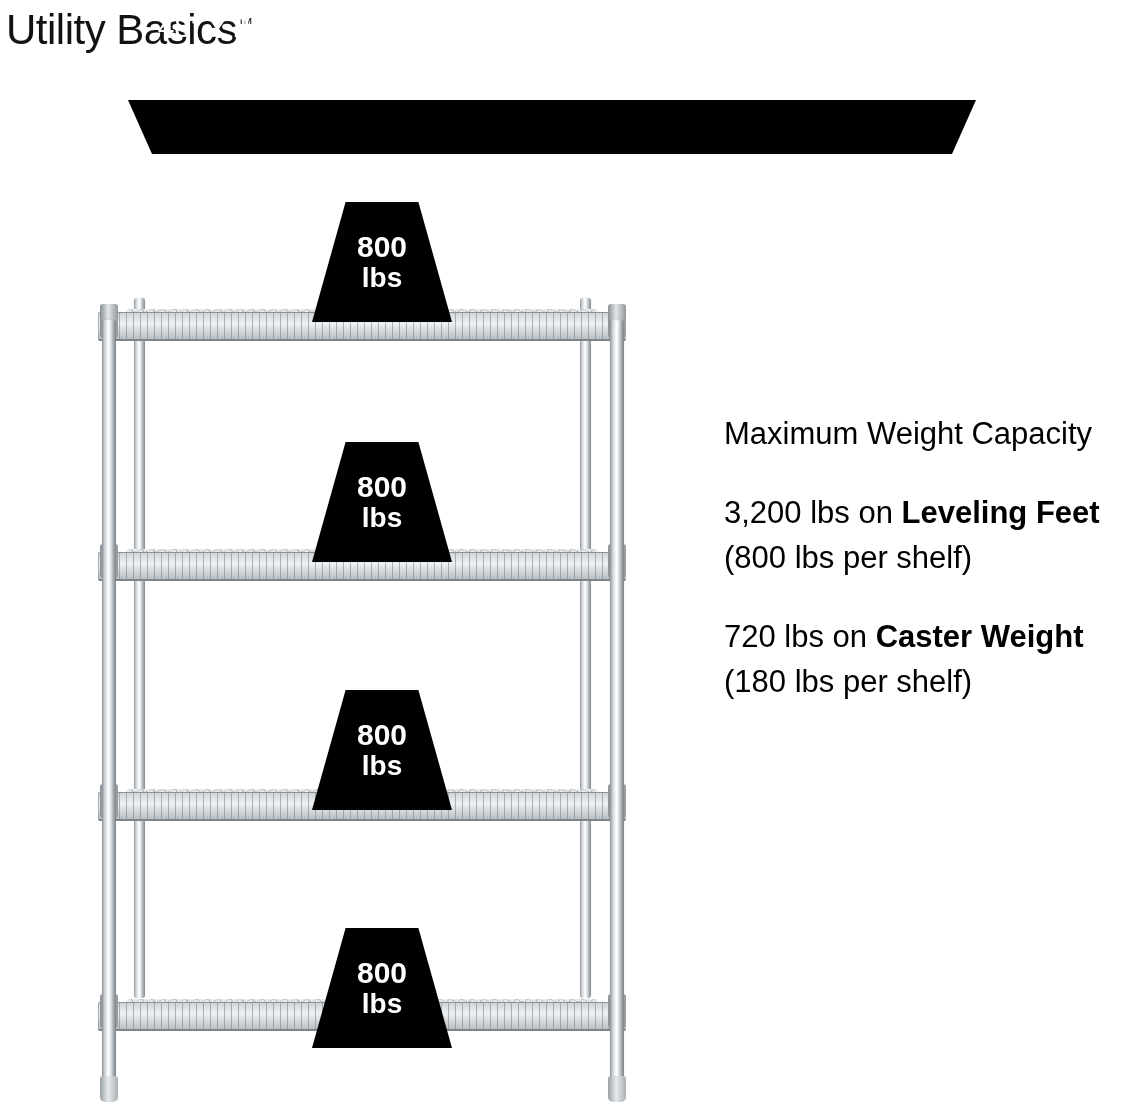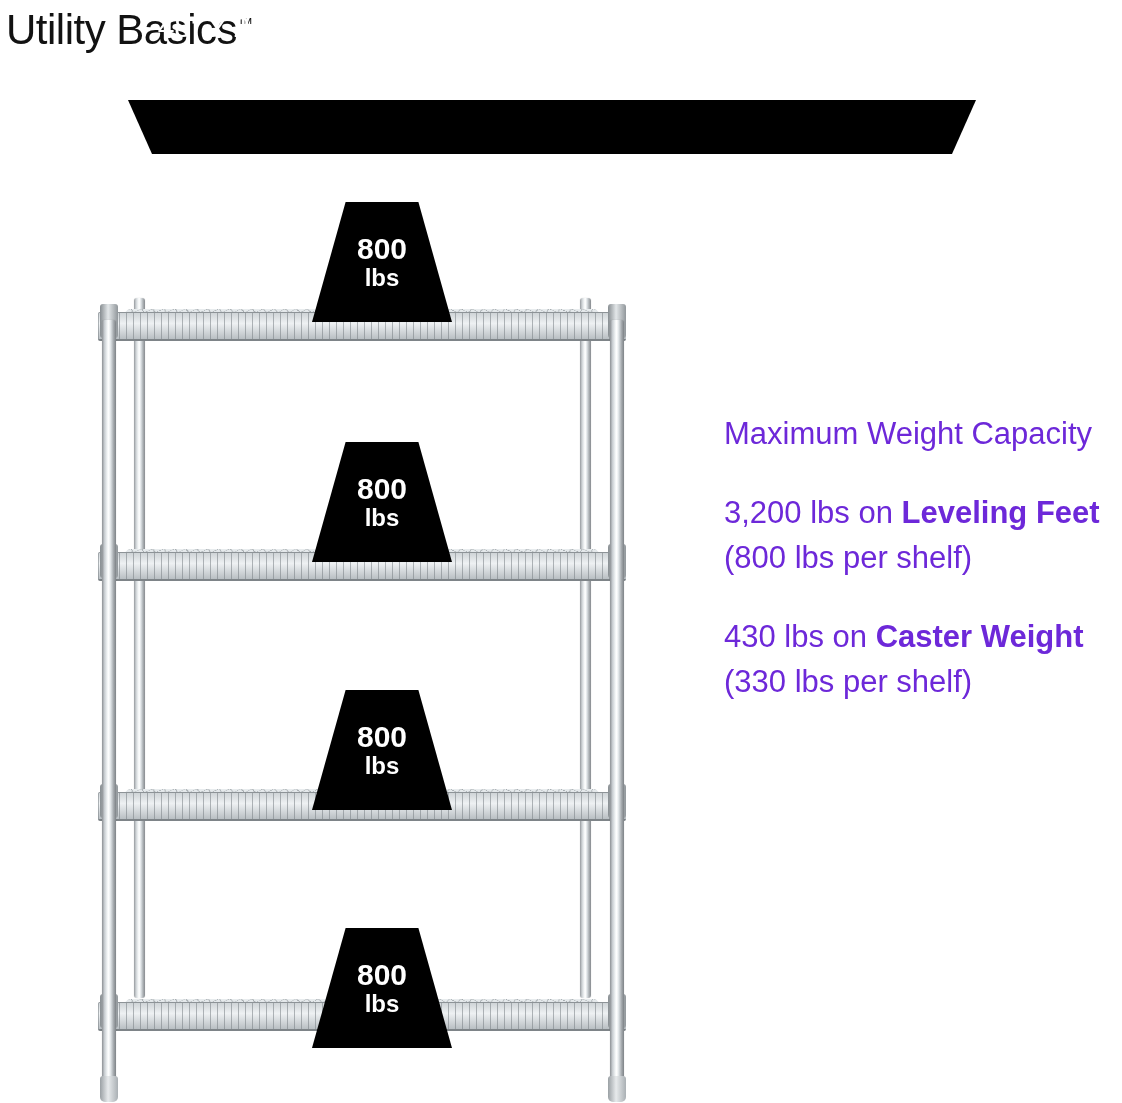--- a/index.html
+++ b/index.html
@@ -155,36 +155,36 @@
     clip-path: polygon(24% 0, 76% 0, 100% 100%, 0 100%);
     display: flex;
     flex-direction: column;
     align-items: center;
     justify-content: center;
     color: #ffffff;
     font-weight: 700;
     line-height: 1.08;
   }
   .tag .num { font-size: 30px; }
-  .tag .unit { font-size: 24px; }
+  .tag .unit { font-size: 28px; }
 
   .tag-1 { left: 312px; top: 202px; }
   .tag-2 { left: 312px; top: 442px; }
   .tag-3 { left: 312px; top: 690px; }
   .tag-4 { left: 312px; top: 928px; }
 
   
   .info {
     position: absolute;
     left: 724px;
     top: 412px;
     width: 380px;
     font-size: 31px;
     line-height: 1.45;
-    color: #6d28d9;
+    color: #000000;
   }
   .info .heading { margin: 0 0 34px 0; }
   .info p { margin: 0 1px 34px 0; }
   .info b { font-weight: 700; }
 </style>
 </head>
 <body>
 
 <div class="brand">
   <span>Utility Basics</span><span class="tm">™</span>
@@ -253,15 +253,15 @@
   <span class="num">800</span>
   <span class="unit">lbs</span>
 </div>
 
 <div class="info">
   <p class="heading">Maximum Weight Capacity</p>
   <p>
     <span>3,200 lbs on </span><b>Leveling Feet</b><span> (800 lbs per shelf)</span>
   </p>
   <p>
-    <span>430 lbs on </span><b>Caster Weight</b><span> (330 lbs per shelf)</span>
+    <span>720 lbs on </span><b>Caster Weight</b><span> (180 lbs per shelf)</span>
   </p>
 </div>
 
 </body></html>

